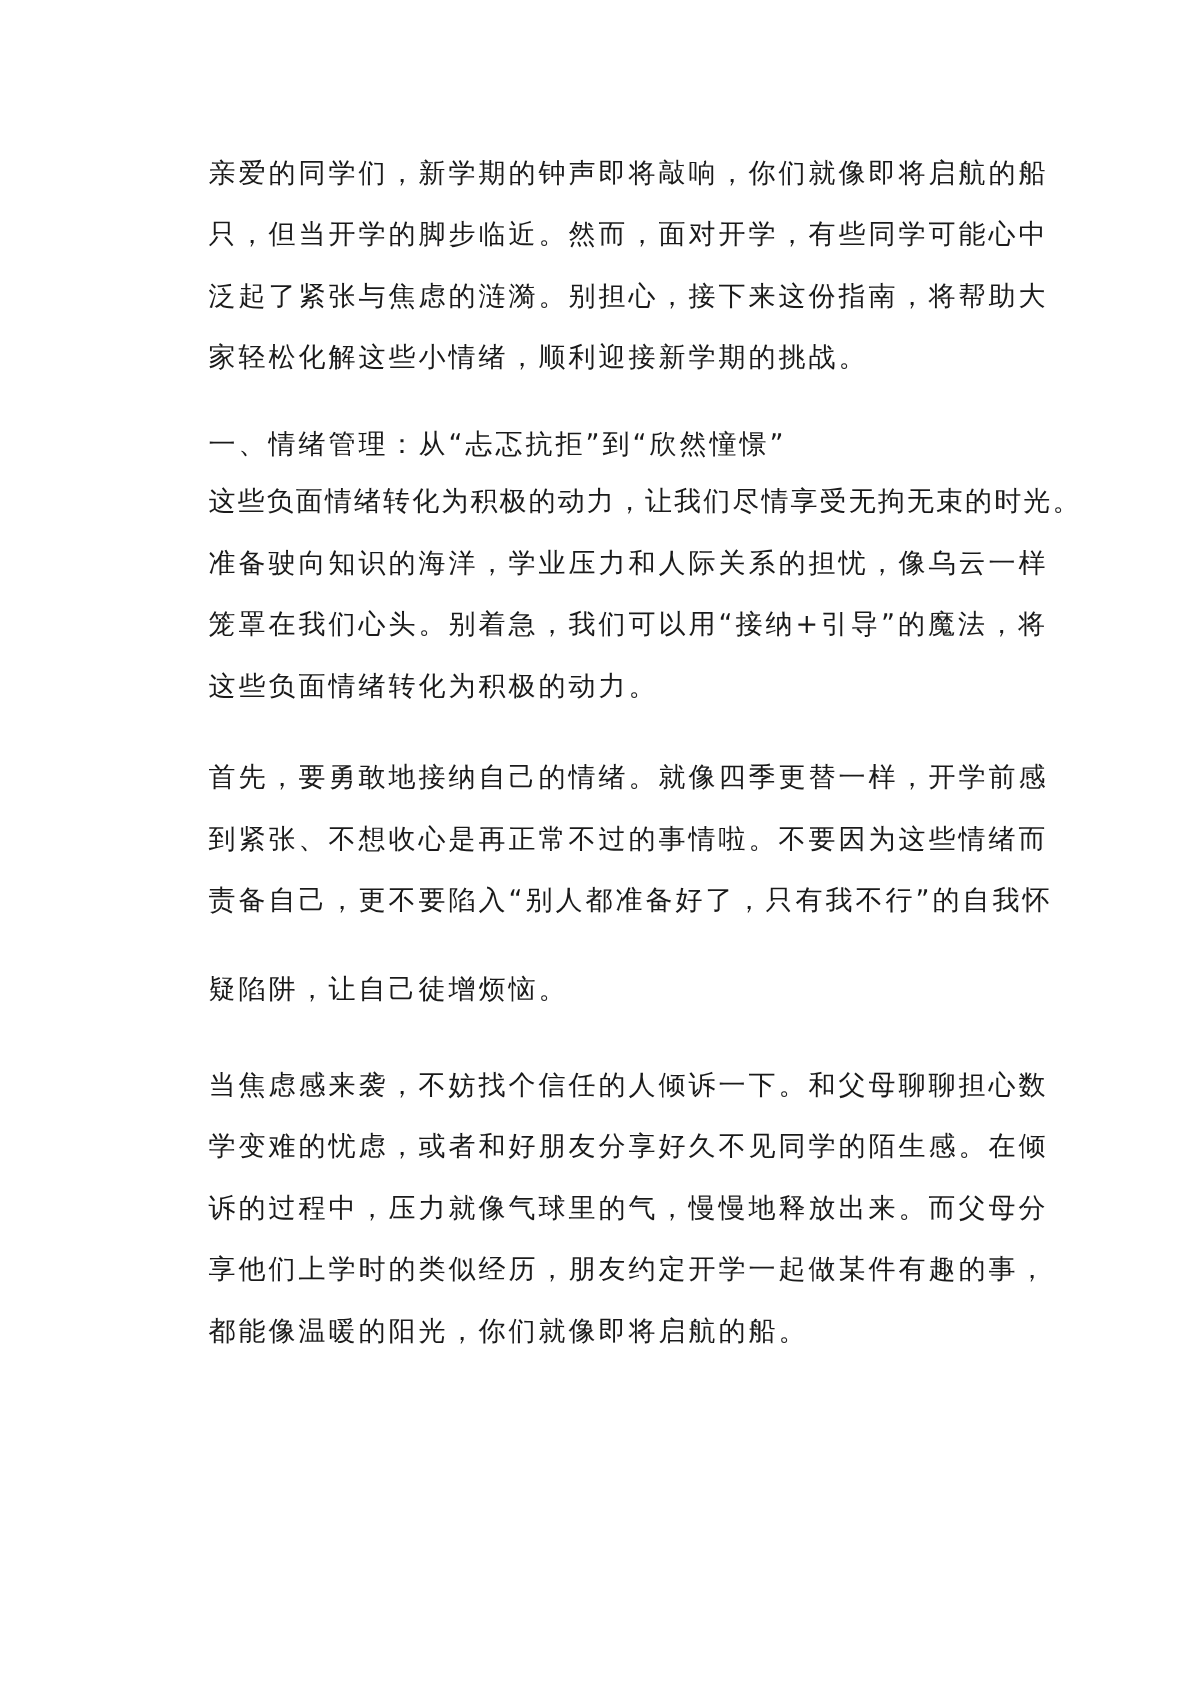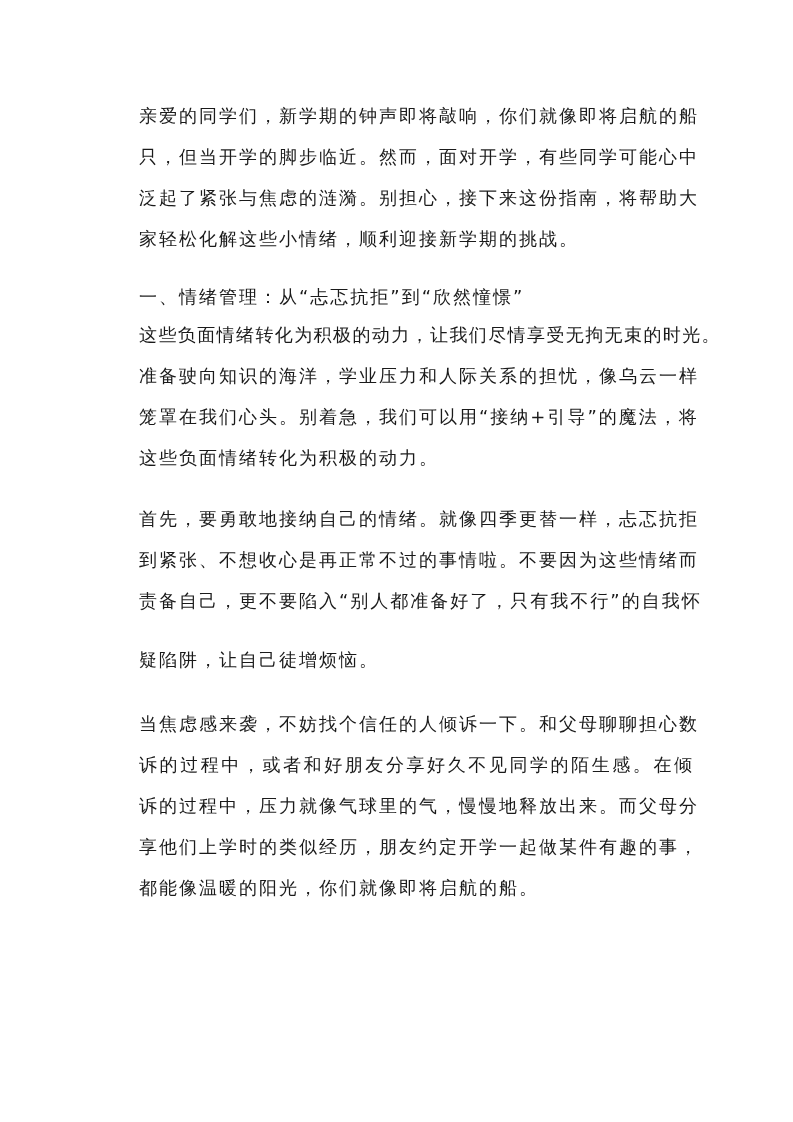--- a/index.html
+++ b/index.html
@@ -53,27 +53,27 @@
   <div class="line last" style="top:282px">一、情绪管理：从“忐忑抗拒”到“欣然憧憬”</div>
 
   <div>
     <div class="line" style="top:320px; letter-spacing:1.4px">这些负面情绪转化为积极的动力，让我们尽情享受无拘无束的时光。</div>
     <div class="line" style="top:361px">准备驶向知识的海洋，学业压力和人际关系的担忧，像乌云一样</div>
     <div class="line" style="top:402px">笼罩在我们心头。别着急，我们可以用“接纳+引导”的魔法，将</div>
     <div class="line last" style="top:443px">这些负面情绪转化为积极的动力。</div>
   </div>
 
   <div>
-    <div class="line" style="top:504px">首先，要勇敢地接纳自己的情绪。就像四季更替一样，忐忑抗拒</div>
+    <div class="line" style="top:504px">首先，要勇敢地接纳自己的情绪。就像四季更替一样，开学前感</div>
     <div class="line" style="top:545px">到紧张、不想收心是再正常不过的事情啦。不要因为这些情绪而</div>
     <div class="line" style="top:586px">责备自己，更不要陷入“别人都准备好了，只有我不行”的自我怀</div>
     <div class="line last" style="top:645px">疑陷阱，让自己徒增烦恼。</div>
   </div>
 
   <div>
     <div class="line" style="top:709px">当焦虑感来袭，不妨找个信任的人倾诉一下。和父母聊聊担心数</div>
-    <div class="line" style="top:750px">诉的过程中，或者和好朋友分享好久不见同学的陌生感。在倾</div>
+    <div class="line" style="top:750px">学变难的忧虑，或者和好朋友分享好久不见同学的陌生感。在倾</div>
     <div class="line" style="top:791px">诉的过程中，压力就像气球里的气，慢慢地释放出来。而父母分</div>
     <div class="line" style="top:832px">享他们上学时的类似经历，朋友约定开学一起做某件有趣的事，</div>
     <div class="line last" style="top:873px">都能像温暖的阳光，你们就像即将启航的船。</div>
   </div>
 
 </div>
 
 </body></html>

